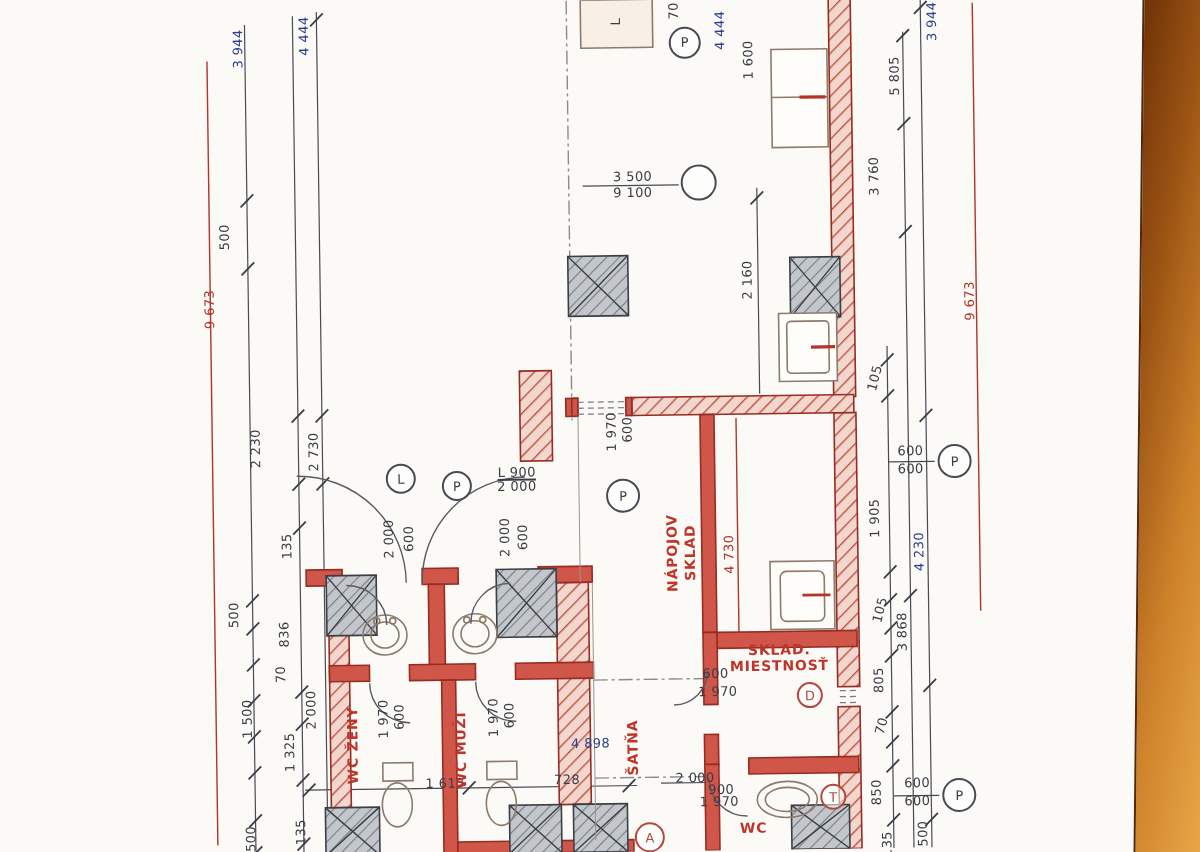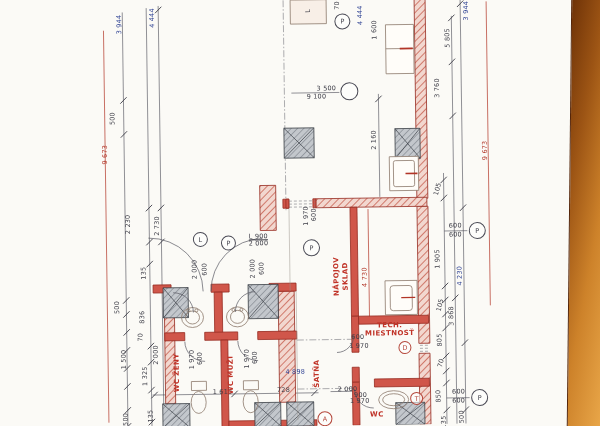--- a/index.html
+++ b/index.html
@@ -254,21 +254,21 @@
         <div class="lbl" style="left: 139px; top: 335px; --r: -90deg; color: rgb(60, 60, 70);">70</div>
         <div class="lbl" style="left: 122px; top: 357px; --r: -90deg; color: rgb(60, 60, 70);">1 500</div>
         <div class="lbl" style="left: 154px; top: 353px; --r: -90deg; color: rgb(60, 60, 70);">2 000</div>
         <div class="lbl" style="left: 143px; top: 374px; --r: -90deg; color: rgb(60, 60, 70);">1 325</div>
         <div class="lbl" style="left: 148px; top: 414px; --r: -90deg; color: rgb(60, 60, 70);">135</div>
         <div class="lbl" style="left: 123px; top: 417px; --r: -90deg; color: rgb(60, 60, 70);">500</div>
         <div class="lbl" style="left: 311px; top: 11px; --r: -90deg; color: rgb(60, 60, 70);">L</div>
         <div class="lbl" style="left: 340px; top: 6px; --r: -90deg; color: rgb(60, 60, 70);">70</div>
         <div class="lbl" style="left: 363px; top: 16px; --r: -90deg; color: rgb(43, 63, 146);">4 444</div>
         <div class="lbl" style="left: 377px; top: 31px; --r: -90deg; color: rgb(60, 60, 70);">1 600</div>
-        <div class="lbl" style="left: 328px; top: 89px; --r: 0deg; color: rgb(60, 60, 70);">3 500</div>
+        <div class="lbl" style="left: 318px; top: 89px; --r: 0deg; color: rgb(60, 60, 70);">3 500</div>
         <div class="lbl" style="left: 318px; top: 97px; --r: 0deg; color: rgb(60, 60, 70);">9 100</div>
         <div class="lbl" style="left: 375px; top: 141px; --r: -90deg; color: rgb(60, 60, 70);">2 160</div>
         <div class="lbl" style="left: 469px; top: 13px; --r: -90deg; color: rgb(43, 63, 146);">3 944</div>
         <div class="lbl" style="left: 450px; top: 40px; --r: -90deg; color: rgb(60, 60, 70);">5 805</div>
         <div class="lbl" style="left: 439px; top: 90px; --r: -90deg; color: rgb(60, 60, 70);">3 760</div>
         <div class="lbl" style="left: 486px; top: 153px; --r: -90deg; color: rgb(178, 53, 39);">9 673</div>
         <div class="lbl" style="left: 438px; top: 191px; --r: -75deg; color: rgb(60, 60, 70);">105</div>
         <div class="lbl" style="left: 455px; top: 228px; --r: 0deg; color: rgb(60, 60, 70);">600</div>
         <div class="lbl" style="left: 455px; top: 237px; --r: 0deg; color: rgb(60, 60, 70);">600</div>
         <div class="lbl" style="left: 437px; top: 261px; --r: -90deg; color: rgb(60, 60, 70);">1 905</div>
@@ -301,21 +301,21 @@
         <div class="lbl" style="left: 356px; top: 338px; --r: 0deg; color: rgb(60, 60, 70);">600</div>
         <div class="lbl" style="left: 357px; top: 347px; --r: 0deg; color: rgb(60, 60, 70);">1 970</div>
         <div class="lbl" style="left: 345px; top: 390px; --r: 0deg; color: rgb(60, 60, 70);">2 000</div>
         <div class="lbl" style="left: 346px; top: 396px; --r: 0deg; color: rgb(60, 60, 70); margin-left: 12px;">900</div>
         <div class="lbl" style="left: 357px; top: 402px; --r: 0deg; color: rgb(60, 60, 70);">1 970</div>
         <div class="room" style="left: 175px; top: 371px; --r: -90deg; color: rgb(192, 51, 40);">WC ŽENY</div>
         <div class="room" style="left: 229px; top: 374px; --r: -90deg; color: rgb(192, 51, 40);">WC MUŽI</div>
         <div class="room" style="left: 315px; top: 374px; --r: -90deg; color: rgb(192, 51, 40);">ŠATŇA</div>
         <div class="room" style="left: 345px; top: 277px; --r: -90deg; color: rgb(192, 51, 40);">SKLAD</div>
         <div class="room" style="left: 336px; top: 277px; --r: -90deg; color: rgb(192, 51, 40);">NÁPOJOV</div>
-        <div class="room" style="left: 388px; top: 327px; --r: 0deg; color: rgb(192, 51, 40);">TECH.</div>
+        <div class="room" style="left: 388px; top: 327px; --r: 0deg; color: rgb(192, 51, 40);">SKLAD.</div>
         <div class="room" style="left: 388px; top: 335px; --r: 0deg; color: rgb(192, 51, 40);">MIESTNOSŤ</div>
         <div class="room" style="left: 374px; top: 416px; --r: 0deg; color: rgb(192, 51, 40);">WC</div>
         <div class="mark" style="left: 345px; top: 22px; width: 16px; height: 16px;">P</div>
         <div class="mark" style="left: 351px; top: 92px; width: 18px; height: 18px;"></div>
         <div class="mark" style="left: 311px; top: 248px; width: 17px; height: 17px;">P</div>
         <div class="mark" style="left: 200px; top: 238px; width: 15px; height: 15px;">L</div>
         <div class="mark" style="left: 228px; top: 242px; width: 15px; height: 15px;">P</div>
         <div class="mark" style="left: 477px; top: 233px; width: 17px; height: 17px;">P</div>
         <div class="mark" style="left: 477px; top: 400px; width: 17px; height: 17px;">P</div>
         <div class="mark red" style="left: 403px; top: 349px; width: 13px; height: 13px;">D</div>

